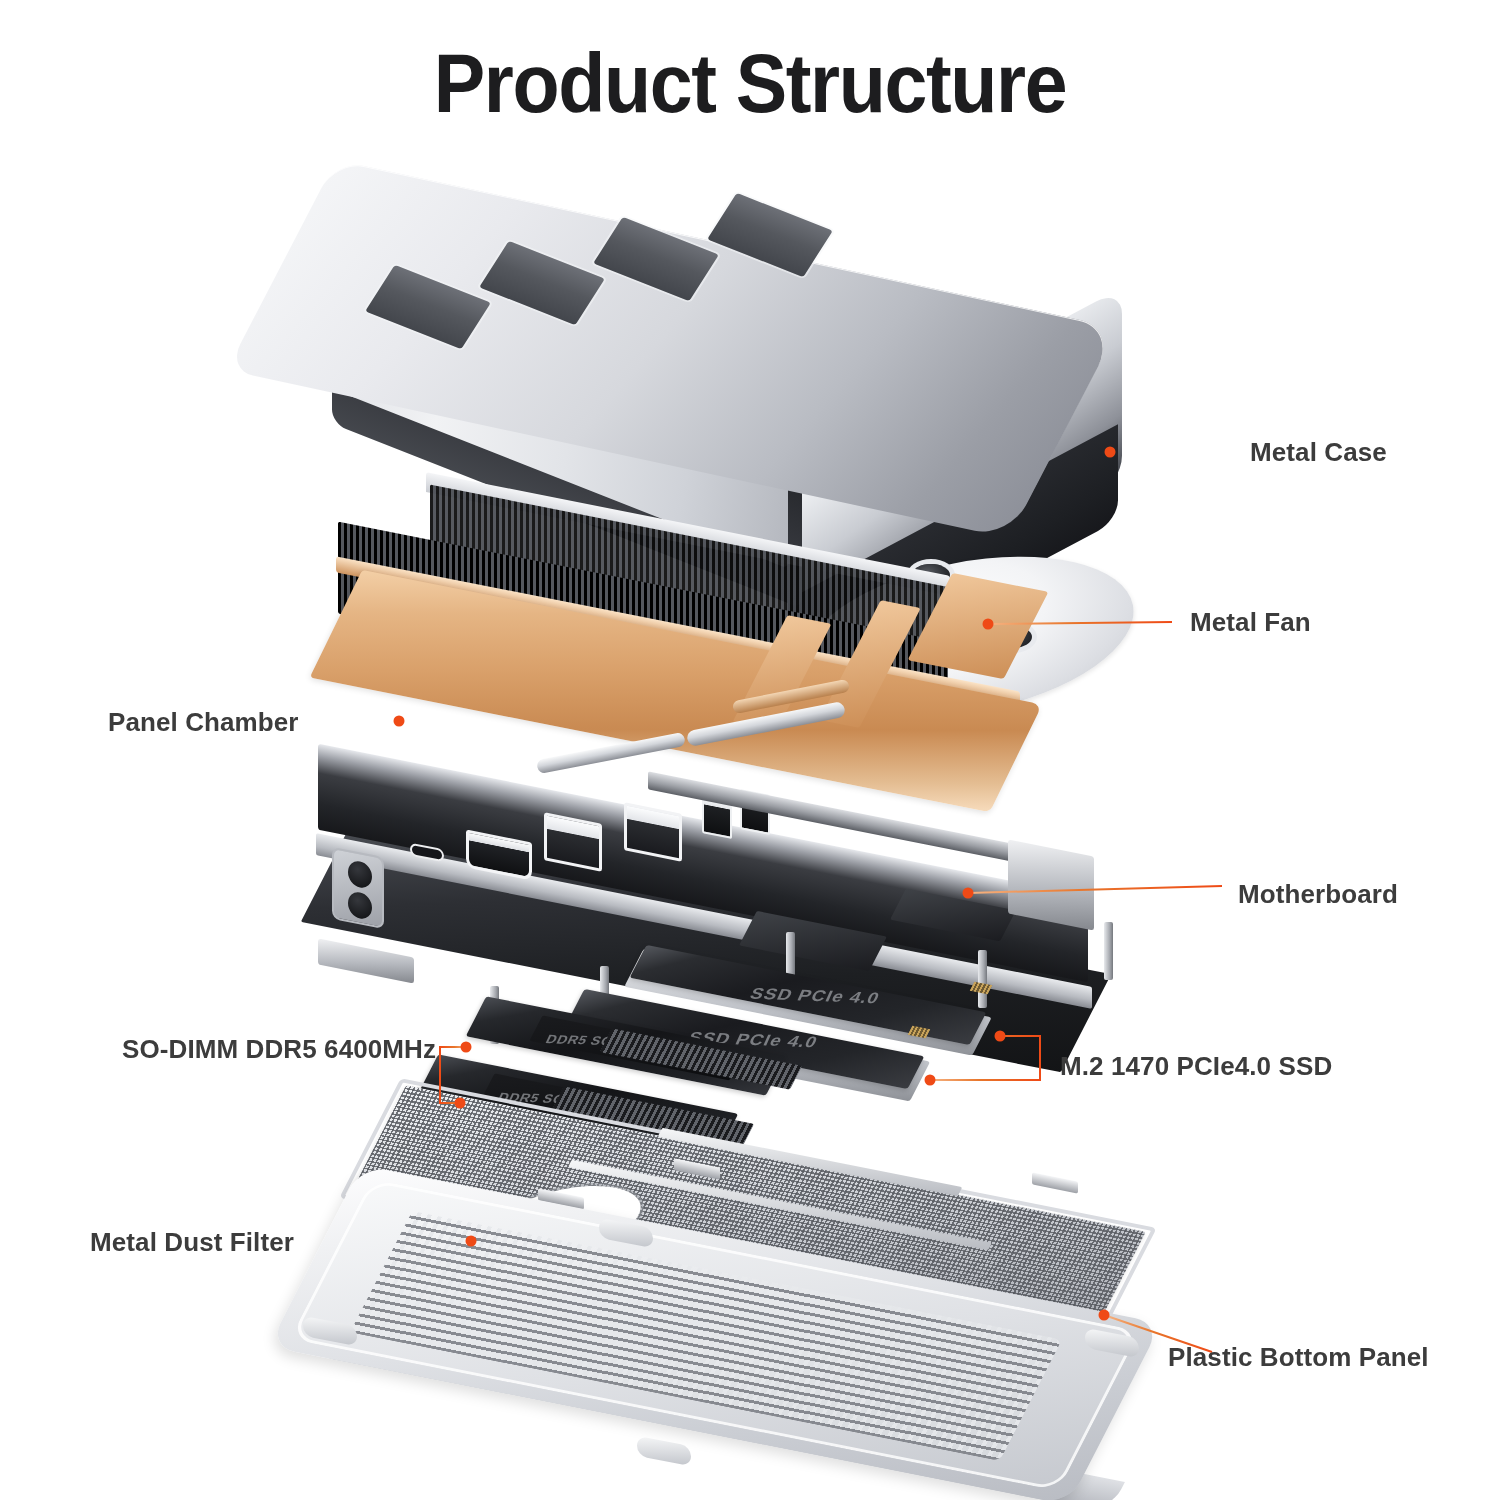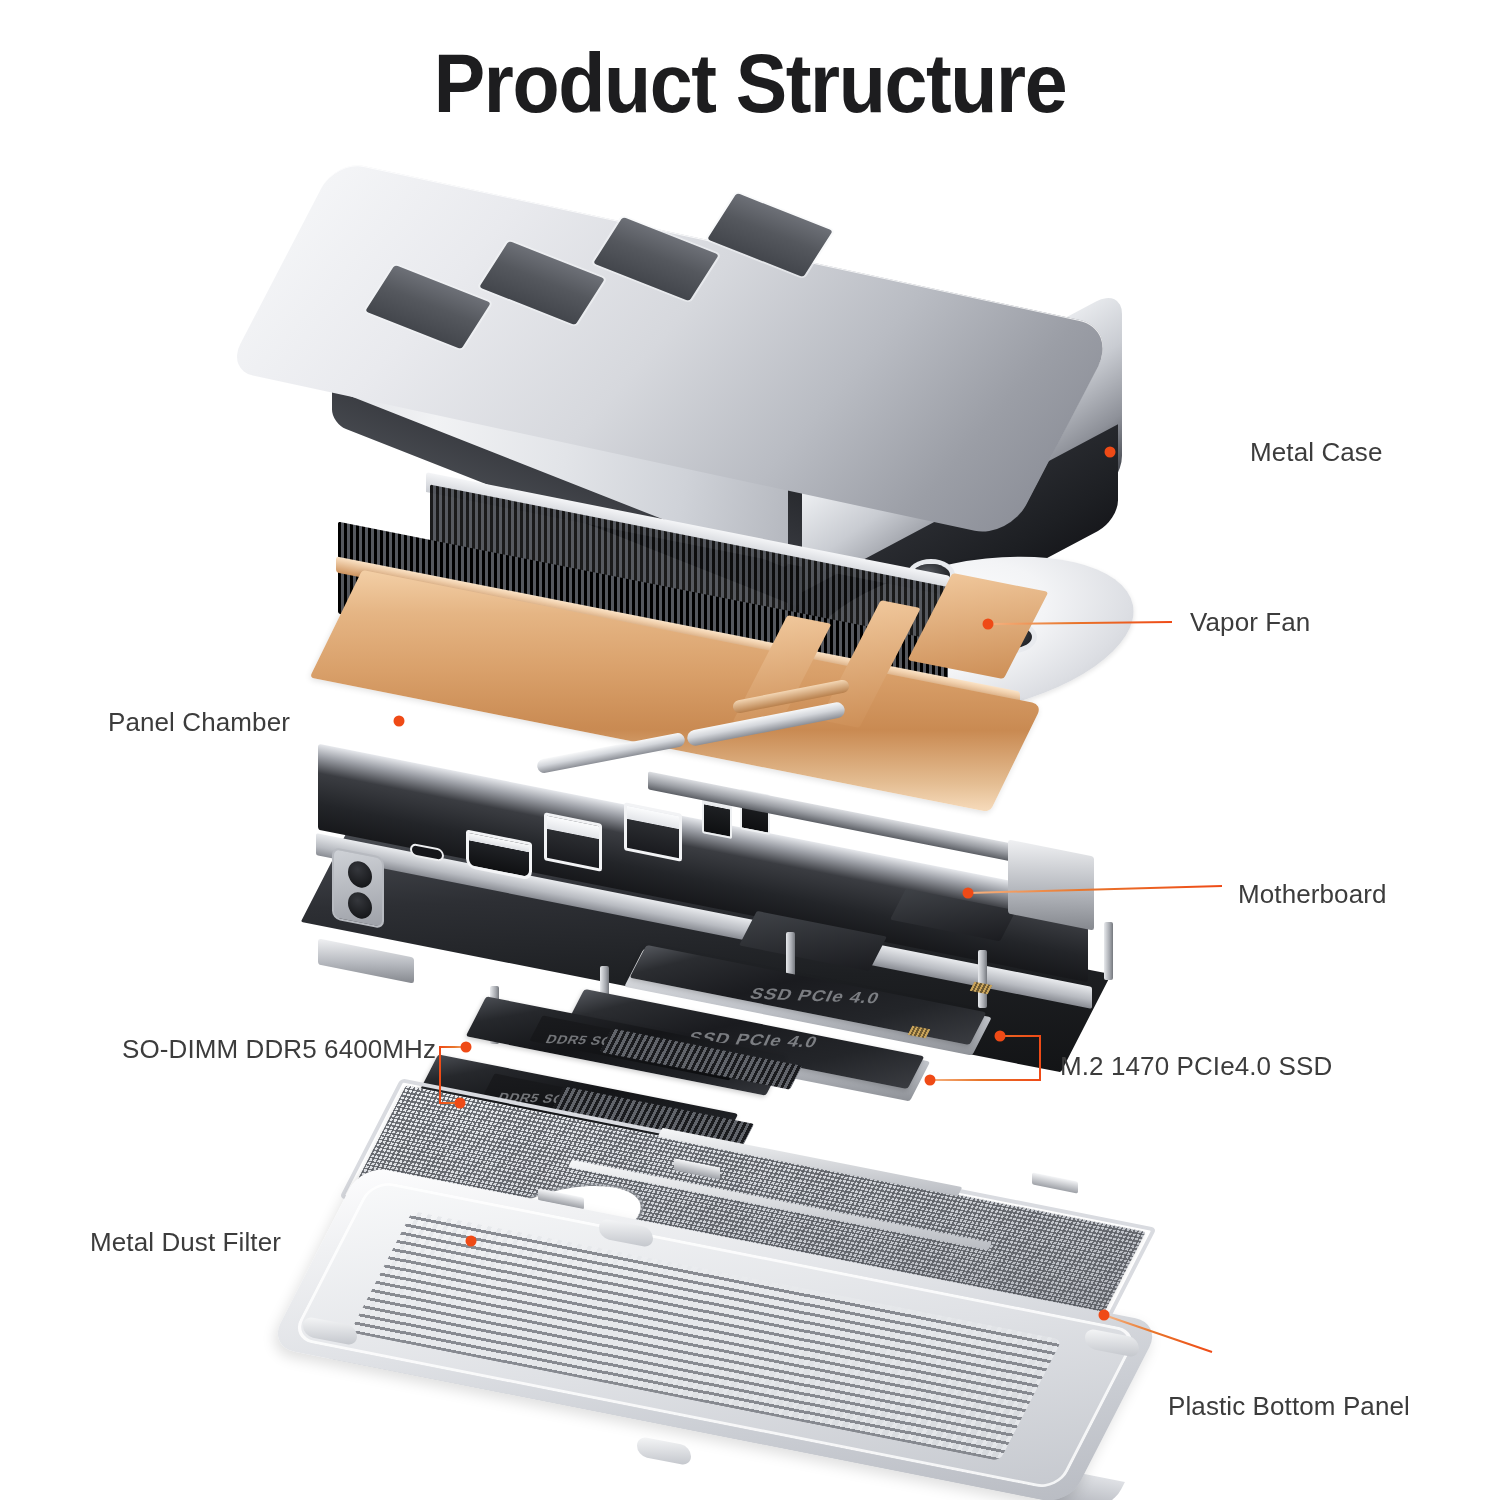--- a/index.html
+++ b/index.html
@@ -28,20 +28,21 @@
   }
 
   
   .callout {
     position: absolute;
     font-size: 26px;
     line-height: 1.1;
     color: #3c3c3c;
     white-space: nowrap;
     letter-spacing: 0.1px;
+    font-weight: bold;
   }
   .callout.right { text-align: left; }
   .callout.left  { text-align: right; }
 
   svg.leaders { position: absolute; inset: 0; width: 1500px; height: 1500px; pointer-events: none; }
 
   
   .part { position: absolute; }
 
   
@@ -560,27 +561,27 @@
     </g>
 
     <g>
       <line x1="1104" y1="1315" x2="1212" y2="1352" stroke="url(#gR)" stroke-width="2"></line>
       <circle cx="1104" cy="1315" r="5.5" fill="#ef4a16"></circle>
     </g>
   </svg>
 
   <div class="callout right" style="left:1250px; top:438px;">Metal Case</div>
 
-  <div class="callout right" style="left:1190px; top:608px;">Vapor Fan</div>
+  <div class="callout right" style="left:1190px; top:608px;">Metal Fan</div>
 
   <div class="callout left" style="left:108px; top:708px;">Panel Chamber</div>
 
   <div class="callout right" style="left:1238px; top:880px;">Motherboard</div>
 
   <div class="callout left" style="left:122px; top:1035px;">SO-DIMM DDR5 6400MHz</div>
 
   <div class="callout right" style="left:1060px; top:1052px;">M.2 1470 PCIe4.0 SSD</div>
 
   <div class="callout left" style="left:90px; top:1228px;">Metal Dust Filter</div>
 
-  <div class="callout right" style="left:1168px; top:1392px;">Plastic Bottom Panel</div>
+  <div class="callout right" style="left:1168px; top:1343px;">Plastic Bottom Panel</div>
 
 </div>
 
 </body></html>

